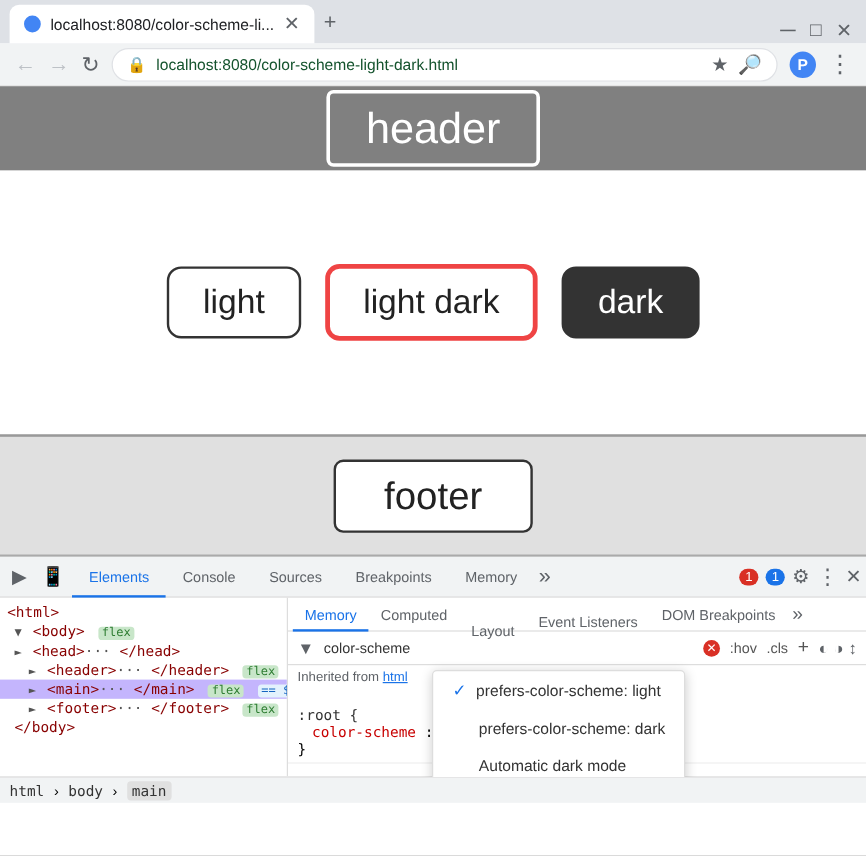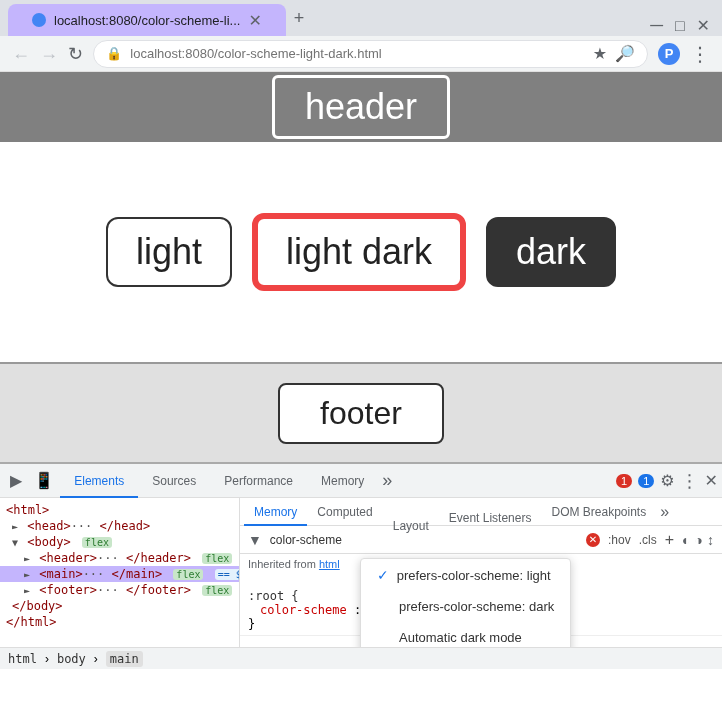--- a/index.html
+++ b/index.html
@@ -6,43 +6,43 @@
     body { font-family: Arial, sans-serif; background: #fff; width: 722px; height: 713px; overflow: hidden; }
 
     
     .browser-chrome { width: 722px; background: #f1f3f4; }
     .tab-bar {
       display: flex; align-items: flex-end; height: 36px;
       background: #dee1e6; padding: 0 0 0 8px;
     }
     .tab {
       display: flex; align-items: center; height: 32px;
-      background: #c4b5fd; border-radius: 8px 8px 0 0;
-      padding: 0 24px; gap: 8px; font-size: 13px;
+      background: #ffffff; border-radius: 8px 8px 0 0;
+      padding: 0 12px; gap: 8px; font-size: 13px;
       color: #202124; min-width: 180px;
     }
     .tab-favicon { width: 14px; height: 14px; background: #4285f4; border-radius: 50%; flex-shrink: 0; }
     .tab-title { flex: 1; overflow: hidden; white-space: nowrap; text-overflow: ellipsis; }
     .tab-close { font-size: 16px; color: #5f6368; cursor: pointer; }
     .new-tab-btn { font-size: 18px; color: #5f6368; margin-left: 8px; cursor: pointer; align-self: center; }
 
     .address-bar {
       display: flex; align-items: center; height: 36px;
       background: #f1f3f4; padding: 0 12px; gap: 10px;
       border-bottom: 1px solid #e0e0e0;
     }
     .nav-btn { font-size: 18px; color: #5f6368; cursor: pointer; user-select: none; }
     .nav-btn.disabled { color: #bdc1c6; cursor: default; }
     .address-input-wrap {
       flex: 1; display: flex; align-items: center;
       background: #fff; border-radius: 20px; padding: 4px 12px; gap: 8px;
       height: 28px; border: 1px solid #dfe1e5;
     }
     .lock-icon { font-size: 13px; color: #5f6368; }
-    .address-text { font-size: 13px; color: #737373; flex: 1; }
+    .address-text { font-size: 13px; color: #14532d; flex: 1; }
     .star-icon { font-size: 16px; color: #5f6368; }
     .lens-icon { font-size: 16px; color: #5f6368; }
     .profile-icon { width: 22px; height: 22px; border-radius: 50%; background: #4285f4; display: flex; align-items: center; justify-content: center; color: white; font-size: 13px; font-weight: bold; }
     .menu-icon { font-size: 20px; color: #5f6368; cursor: pointer; }
 
     
     .page-content { width: 722px; background: #a3a3a3; }
     .page-header {
       width: 100%; background: #808080; height: 70px;
       display: flex; align-items: center; justify-content: center;
@@ -51,27 +51,27 @@
       border: 3px solid #fff; border-radius: 6px;
       padding: 8px 30px; font-size: 36px; font-weight: normal;
       color: #fff; background: transparent;
     }
     .page-main {
       background: #fff; height: 220px;
       display: flex; align-items: center; justify-content: center; gap: 20px;
     }
     .scheme-btn {
       border-radius: 12px; padding: 12px 28px;
-      font-size: 36px; cursor: pointer;
+      font-size: 28px; cursor: pointer;
     }
     .btn-light {
       background: #fff; border: 2px solid #333; color: #222;
     }
     .btn-light-dark {
-      background: #fff; border: 6px solid #ef4444; color: #222;
+      background: #fff; border: 4px solid #ef4444; color: #222;
     }
     .btn-dark {
       background: #333; border: 2px solid #333; color: #fff;
     }
     .page-footer-area {
       background: #e0e0e0; height: 100px;
       display: flex; align-items: center; justify-content: center;
       border-top: 2px solid #999;
     }
     .footer-box {
@@ -210,48 +210,49 @@
     <div class="footer-box">footer</div>
   </div>
 </div>
 
 <div class="devtools">
 
   <div class="devtools-tabs">
     <span style="font-size:16px;color:#5f6368;padding:0 6px;cursor:pointer;">▶</span>
     <span style="font-size:16px;color:#5f6368;padding:0 6px;cursor:pointer;">📱</span>
     <div class="devtools-tab active">Elements</div>
+    <div class="devtools-tab">Console</div>
     <div class="devtools-tab">Sources</div>
-    <div class="devtools-tab">Performance</div>
+    <div class="devtools-tab">Breakpoints</div>
     <div class="devtools-tab">Memory</div>
     <div class="devtools-tab-more">»</div>
     <div class="devtools-tabs-right">
       <span class="badge-red">1</span>
       <span class="badge-blue">1</span>
       <span class="gear-btn">⚙</span>
       <span class="more-btn">⋮</span>
       <span class="close-devtools">✕</span>
     </div>
   </div>
 
   <div class="devtools-body">
 
     <div class="devtools-left">
       <div class="dom-line">
         <span class="dom-tag">&lt;html&gt;</span>
       </div>
       <div class="dom-line dom-indent">
+        <span class="dom-tri">▼</span>
+        <span class="dom-tag">&lt;body&gt;</span>
+        <span class="badge-flex">flex</span>
+      </div>
+      <div class="dom-line dom-indent">
         <span class="dom-tri">►</span>
         <span class="dom-tag">&lt;head&gt;</span><span class="dom-comment">···</span>
         <span class="dom-tag">&lt;/head&gt;</span>
-      </div>
-      <div class="dom-line dom-indent">
-        <span class="dom-tri">▼</span>
-        <span class="dom-tag">&lt;body&gt;</span>
-        <span class="badge-flex">flex</span>
       </div>
       <div class="dom-line dom-indent2">
         <span class="dom-tri">►</span>
         <span class="dom-tag">&lt;header&gt;</span><span class="dom-comment">···</span>
         <span class="dom-tag">&lt;/header&gt;</span>
         <span class="badge-flex">flex</span>
       </div>
       <div class="dom-line dom-indent2" style="background:#c4b5fd;">
         <span class="dom-tri">►</span>
         <span class="dom-tag">&lt;main&gt;</span><span class="dom-comment">···</span>
@@ -260,23 +261,20 @@
         <span class="badge-eq">== $0</span>
       </div>
       <div class="dom-line dom-indent2">
         <span class="dom-tri">►</span>
         <span class="dom-tag">&lt;footer&gt;</span><span class="dom-comment">···</span>
         <span class="dom-tag">&lt;/footer&gt;</span>
         <span class="badge-flex">flex</span>
       </div>
       <div class="dom-line dom-indent">
         <span class="dom-tag">&lt;/body&gt;</span>
-      </div>
-      <div class="dom-line">
-        <span class="dom-tag">&lt;/html&gt;</span>
       </div>
     </div>
 
     <div class="devtools-right">
 
       <div style="display:flex;align-items:center;height:28px;border-bottom:1px solid #ddd;padding:0 4px;gap:0;">
         <div style="padding:0 10px;height:28px;line-height:28px;font-size:12px;color:#1a73e8;border-bottom:2px solid #1a73e8;cursor:pointer;">Memory</div>
         <div style="padding:0 10px;height:28px;line-height:28px;font-size:12px;color:#5f6368;cursor:pointer;">Computed</div>
         <div style="padding:16px 10px;height:28px;line-height:28px;font-size:12px;color:#5f6368;cursor:pointer;">Layout</div>
         <div style="padding:0 10px;height:16px;line-height:28px;font-size:12px;color:#5f6368;cursor:pointer;">Event Listeners</div>

